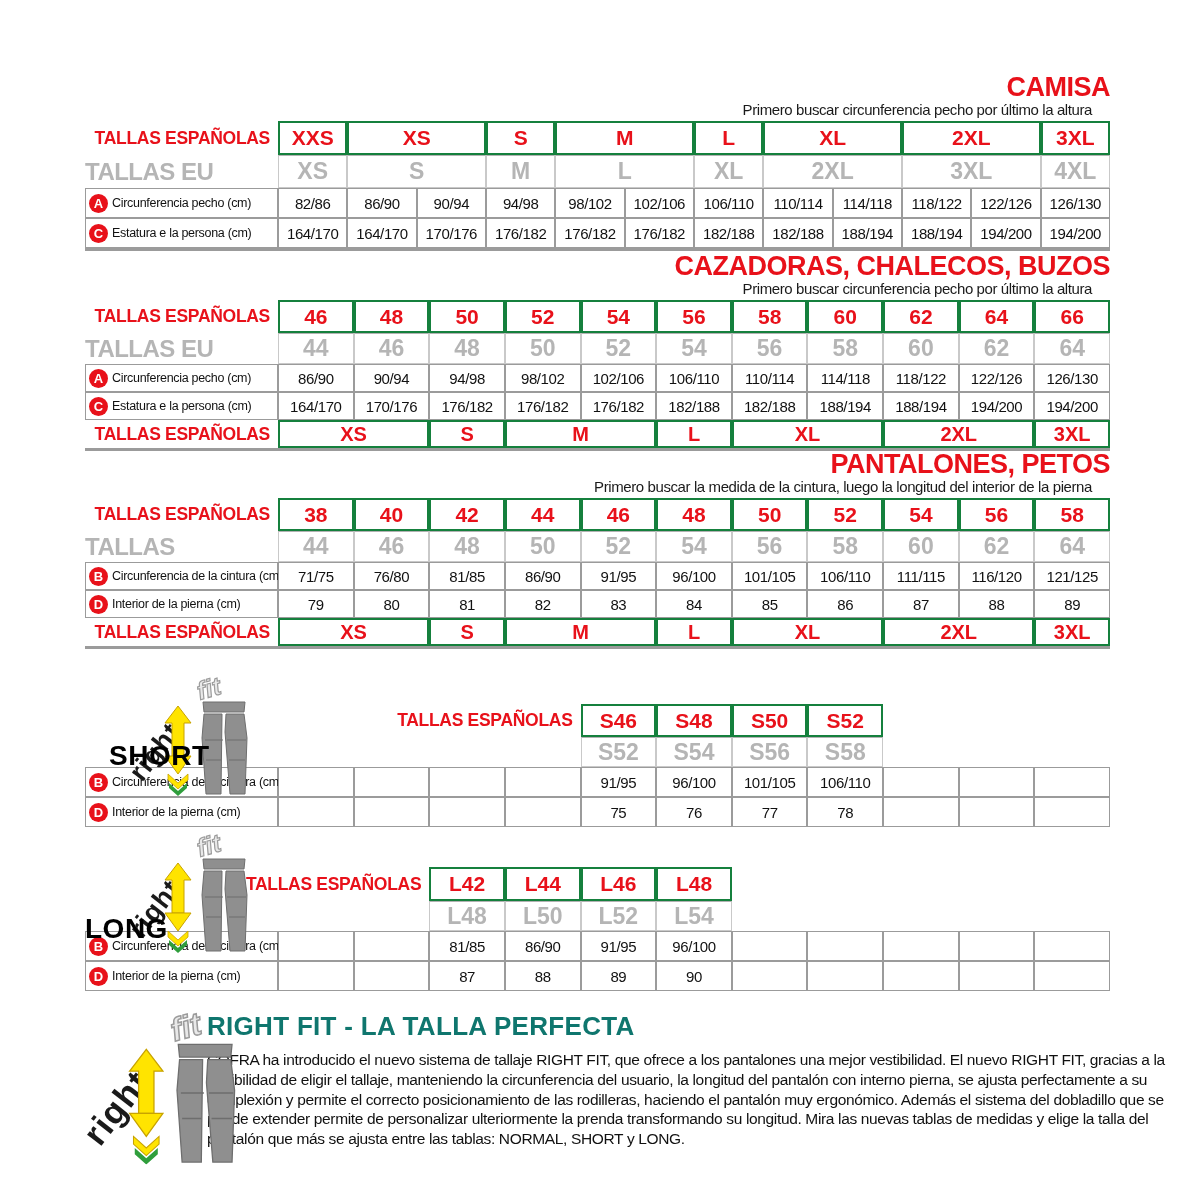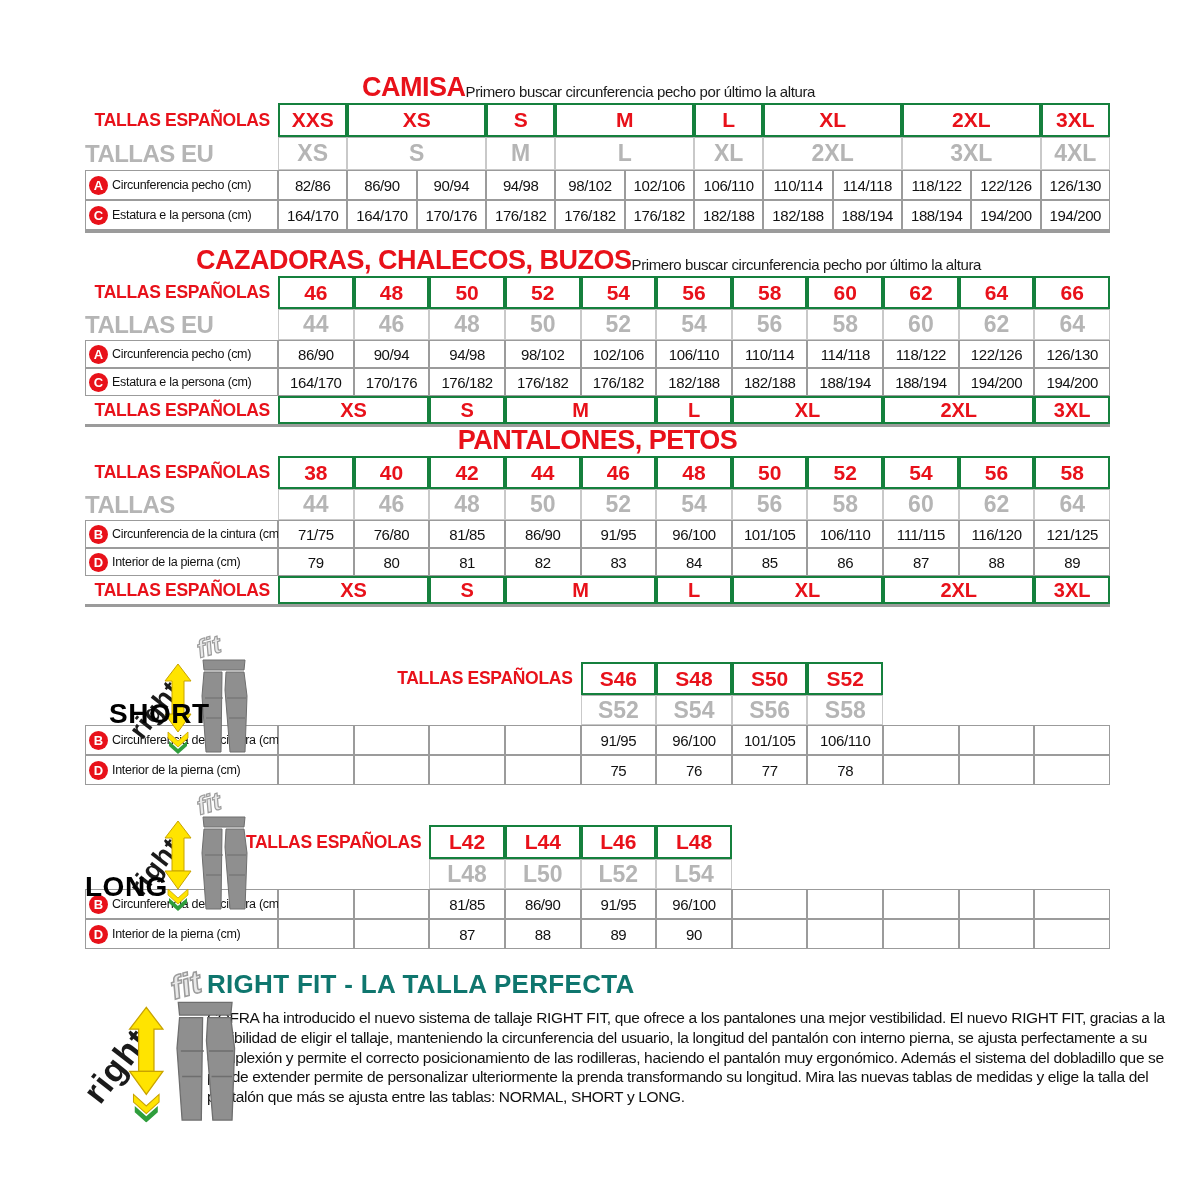--- a/index.html
+++ b/index.html
@@ -1,21 +1,21 @@
 <!DOCTYPE html>
 <html><head>
 <meta charset="utf-8">
 <style>
   html,body{margin:0;padding:0;background:#fff;}
   .page{position:relative;width:1200px;height:1200px;background:#ffffff;overflow:hidden;
         font-family:"Liberation Sans","DejaVu Sans",sans-serif;color:#111;}
   .content{position:absolute;left:85px;top:74px;width:1025px;}
 
   
-  .sec-head{display:flex;justify-content:center;align-items:flex-end;margin-bottom:2px;}
+  .sec-head{display:flex;justify-content:flex-start;align-items:flex-end;margin-bottom:2px;flex-direction:column;}
   .title{margin:0;font-size:27px;line-height:1;font-weight:bold;color:#e8111a;letter-spacing:-0.5px;}
   .note{font-size:15px;letter-spacing:-0.4px;color:#1a1a1a;padding-right:18px;padding-bottom:1px;}
 
   
   .grid{display:grid;width:1025px;}
   .cols12{grid-template-columns:193px repeat(12,1fr);}
   .cols11{grid-template-columns:193px repeat(11,1fr);}
   .h34{height:34px}.h33{height:33px}.h31{height:31px}.h30{height:30px}.h28{height:28px}
 
   .red-lab{color:#e8111a;font-weight:bold;font-size:17.5px;letter-spacing:-0.3px;
@@ -31,21 +31,21 @@
   .circ{width:19px;height:19px;border-radius:50%;background:#e8111a;color:#fff;font-size:13px;font-weight:bold;
         display:flex;align-items:center;justify-content:center;flex:0 0 19px;}
   .m-cell{border:1px solid #9b9b9b;display:flex;align-items:center;justify-content:center;
           font-size:15px;letter-spacing:-0.4px;background:#fff;}
   .thick{border-bottom:3px solid #9b9b9b;height:0;}
   .sp5{grid-column:1 / span 5;}
   .sp3{grid-column:1 / span 3;}
   .spacer{}
 
   .sec{margin-top:0;}
-  .sec-cazadoras{margin-top:14px;}
+  .sec-cazadoras{margin-top:2px;}
   .sec-pantalones{}
   .sec-short{margin-top:55px;position:relative;}
   .sec-long{margin-top:40px;position:relative;}
   .sec-rightfit{margin-top:20px;position:relative;min-height:160px;}
 
   .side-name{position:absolute;left:0;font-size:28px;font-weight:bold;color:#000;letter-spacing:0.5px;}
   .side-name.short-pos{top:36px;margin-left:24px;}
   .side-name.long-pos{top:46px;}
 
   
@@ -222,20 +222,21 @@
           <div class="red-cell" style="font-size: 20px; grid-column: span 2;">XL</div>
           <div class="red-cell" style="font-size: 20px; grid-column: span 2;">2XL</div>
           <div class="red-cell" style="font-size:20px">3XL</div>
         </div>
     <div class="thick"></div>
   </section>
 
   <section class="sec sec-pantalones">
     <div class="sec-head">
       <h2 class="title">PANTALONES, PETOS</h2>
+      <div class="note">Primero buscar la medida de la cintura, luego la longitud del interior de la pierna</div>
     </div>
     <div class="grid cols11 h33">
       <div class="red-lab">TALLAS ESPAÑOLAS</div>
 
     <div class="red-cell">38</div>
           <div class="red-cell">40</div>
           <div class="red-cell">42</div>
           <div class="red-cell">44</div>
           <div class="red-cell">46</div>
           <div class="red-cell">48</div>

